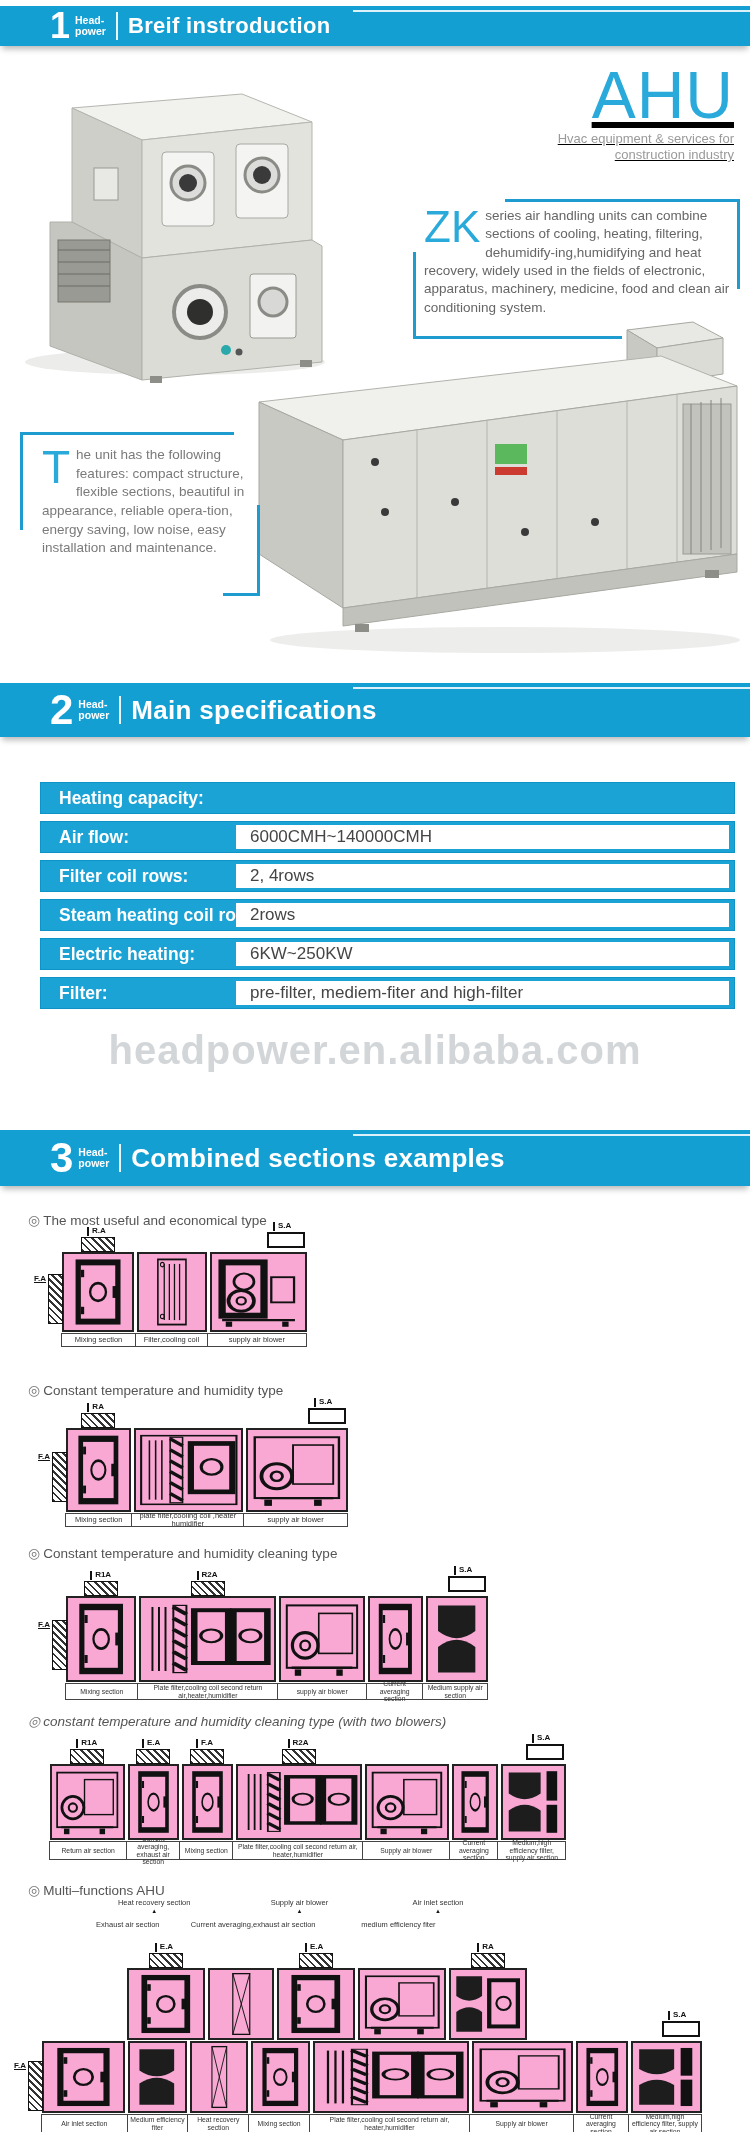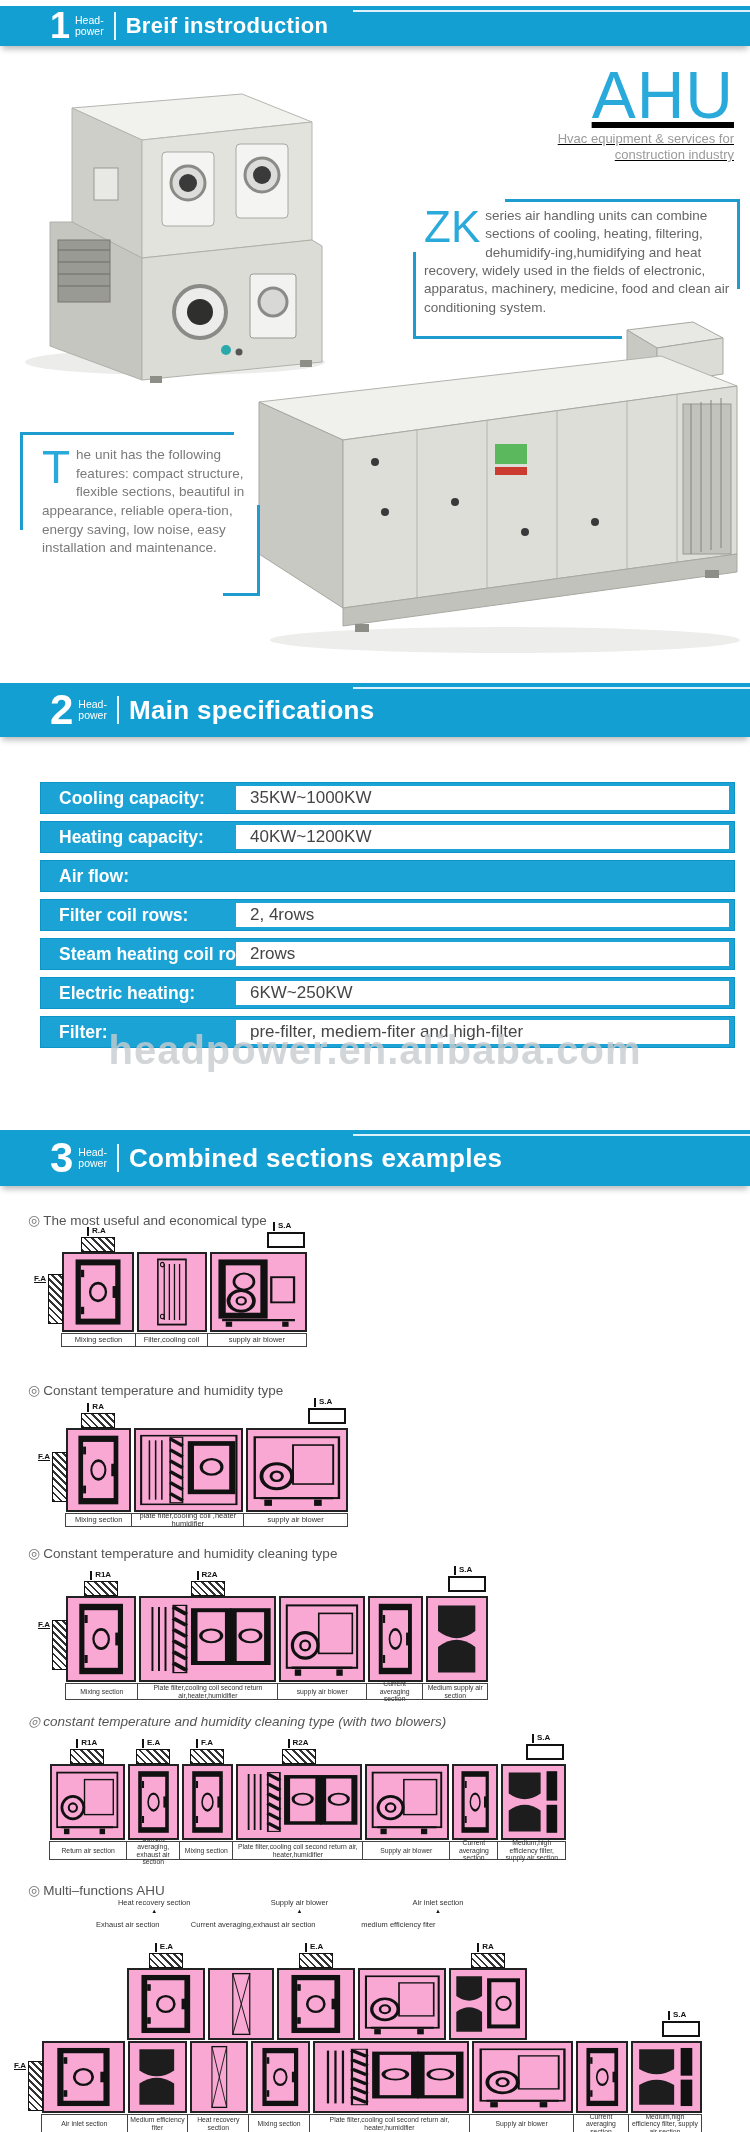--- a/index.html
+++ b/index.html
@@ -3,21 +3,21 @@
 <meta charset="utf-8">
 <style>
   html,body{margin:0;padding:0;background:#fff;}
   body{font-family:"Liberation Sans",sans-serif;width:750px;}
   #page{position:relative;width:750px;height:2132px;background:#fff;overflow:hidden;}
 
   
   .sec-bar{position:absolute;left:0;width:750px;background:#149fd3;color:#fff;display:flex;align-items:center;box-shadow:0 5px 6px -2px rgba(0,0,0,.28);}
   .sec-bar::after{content:"";position:absolute;top:4px;right:0;width:53%;height:2px;background:rgba(255,255,255,.85);}
   .sec-bar .num{font-size:42px;font-weight:bold;margin-left:50px;line-height:.85;}
-  .sec-bar .brand{font-size:10.5px;font-weight:normal;line-height:1.05;margin-left:5px;}
+  .sec-bar .brand{font-size:10.5px;font-weight:bold;line-height:1.05;margin-left:5px;}
   .sec-bar .vdiv{width:2px;height:28px;background:rgba(255,255,255,.9);margin:0 10px;}
   .sec-bar .title{font-size:26px;font-weight:bold;letter-spacing:.3px;}
   #bar1{top:6px;height:40px;}
   #bar1 .num{font-size:36px;}
   #bar1 .title{font-size:22px;}
   #bar2{top:683px;height:54px;}
   #bar3{top:1130px;height:56px;}
 
   
   #photo1{position:absolute;left:10px;top:50px;}
@@ -170,29 +170,25 @@
     <span class="brand">
       <span>Head-</span><br>
       <span>power</span>
     </span>
     <span class="vdiv"></span>
     <span class="title">Main specifications</span>
   </div>
 
   <div id="specs">
       <div class="srow">
-       <span class="lbl">Cooling capacity:</span>
-       <div class="valbox">35KW~1000KW</div>
-     </div>
-      <div class="srow">
        <span class="lbl">Heating capacity:</span>
-       <div class="valbox">40KW~1200KW</div>
      </div>
       <div class="srow">
        <span class="lbl">Air flow:</span>
+       <div class="valbox">6000CMH~140000CMH</div>
      </div>
       <div class="srow">
        <span class="lbl">Filter coil rows:</span>
        <div class="valbox">2, 4rows</div>
      </div>
       <div class="srow">
        <span class="lbl">Steam heating coil row:</span>
        <div class="valbox">2rows</div>
      </div>
       <div class="srow">

